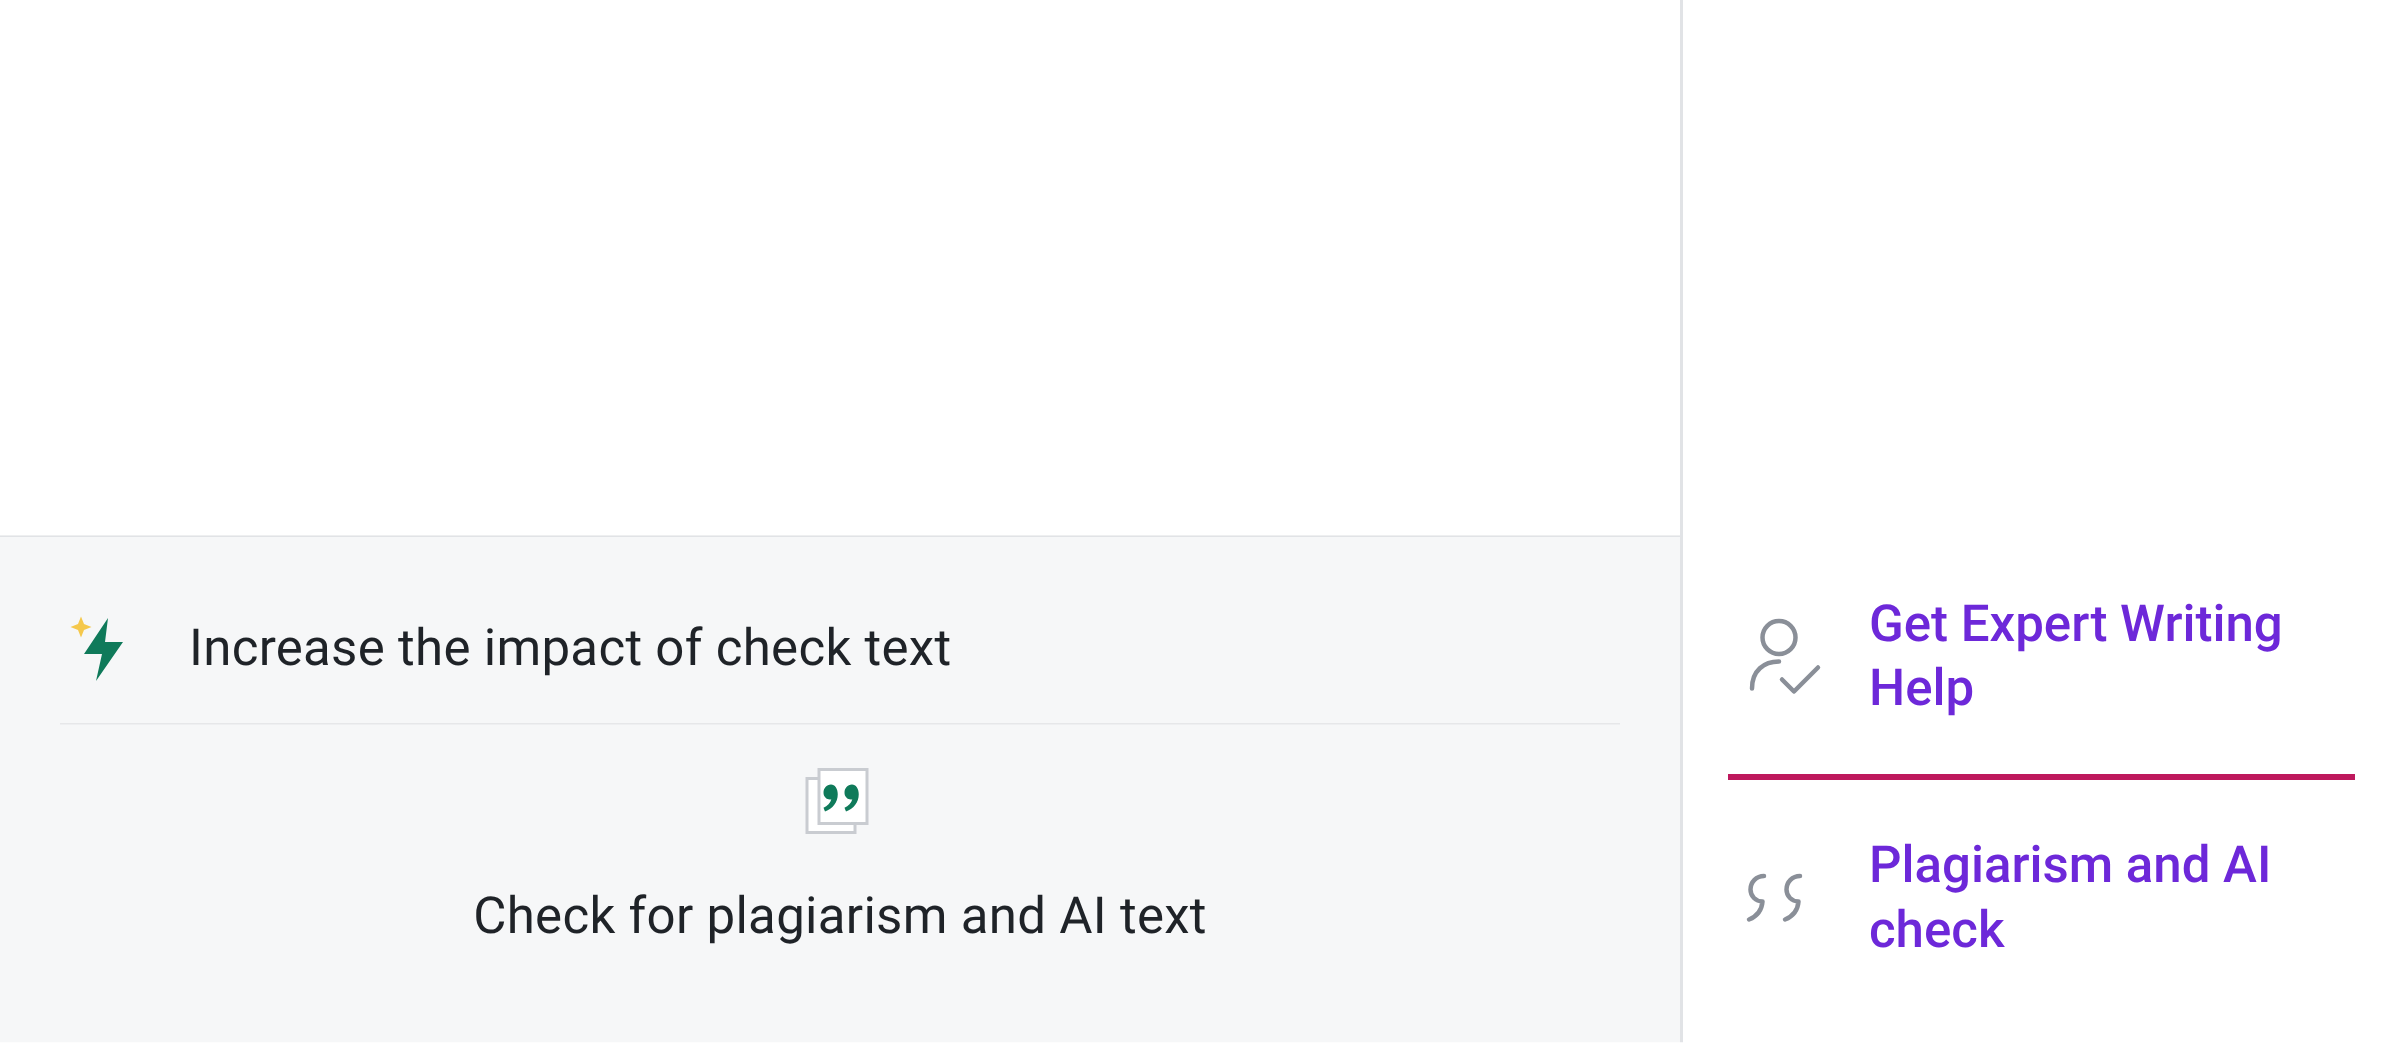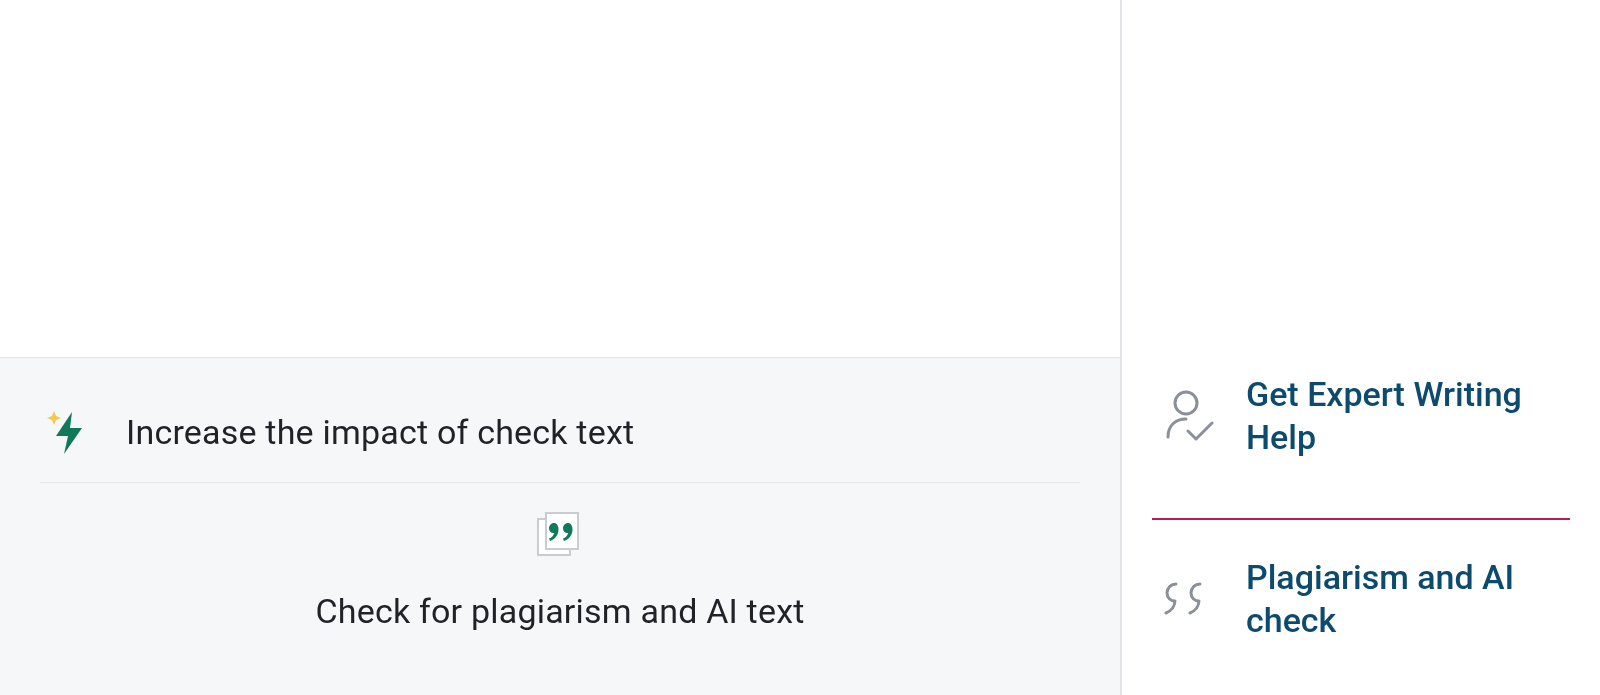--- a/index.html
+++ b/index.html
@@ -69,36 +69,35 @@
     padding: 0 30px 18px 30px;
   }
   .sidebar-item {
     display: flex;
     align-items: center;
     gap: 26px;
     padding: 36px 0 36px 6px;
     cursor: pointer;
   }
   .sidebar-item + .sidebar-item {
-    border-top: 2px solid #be185d;
-    margin-top: 24px;
+    border-top: 4px solid #be185d;
   }
   .sidebar-icon {
     width: 62px;
     height: 62px;
     flex: 0 0 62px;
     display: flex;
     align-items: center;
     justify-content: center;
   }
   .sidebar-label {
     font-size: 34px;
     line-height: 1.25;
     font-weight: 500;
-    color: #0c4a6e;
+    color: #6d28d9;
   }
 </style>
 </head>
 <body>
 
 <div class="layout">
 
   <div class="main">
     <div class="editor-area"></div>
 

